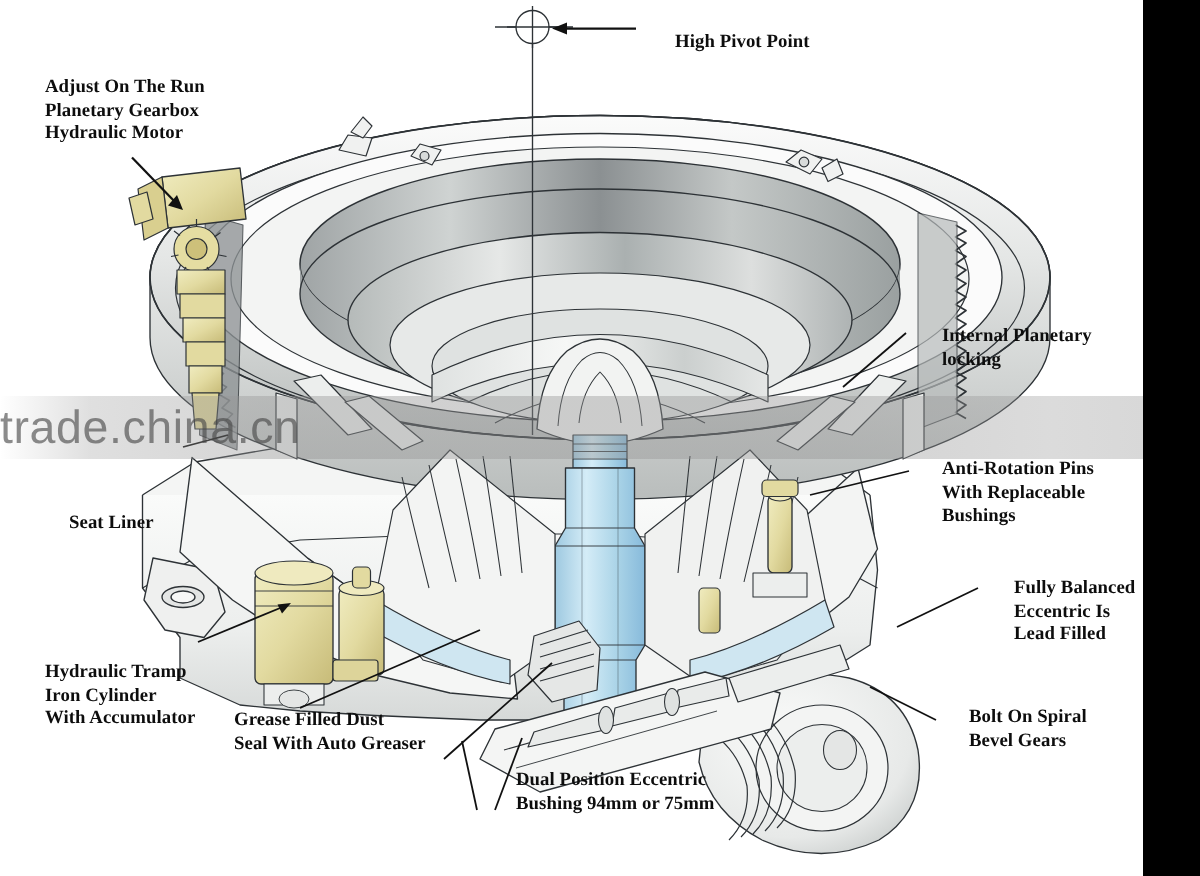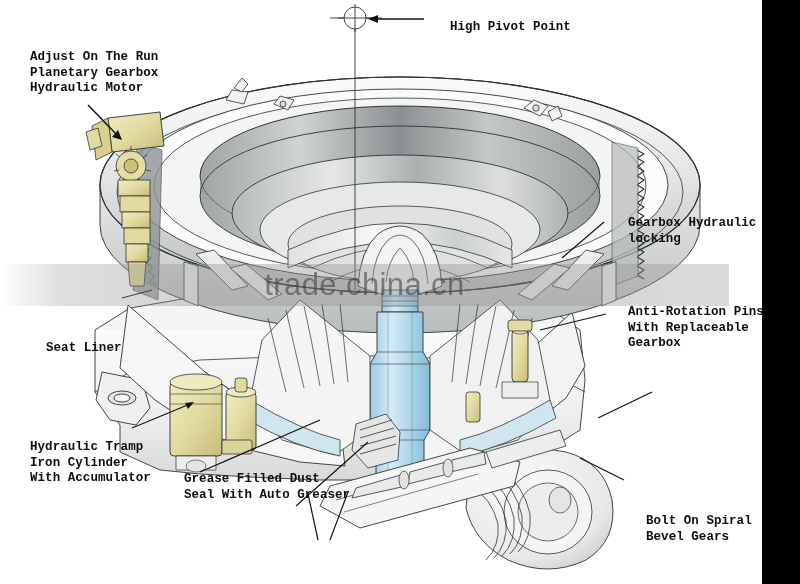--- a/index.html
+++ b/index.html
@@ -20,21 +20,21 @@
   }
   #diagram-svg {
     position: absolute;
     left: 0;
     top: 0;
     width: 800px;
     height: 584px;
   }
   .callout {
     position: absolute;
-    font-family: Liberation Mono, monospace;
+    font-family: Liberation Serif, serif;
     font-weight: bold;
     font-size: 12.5px;
     line-height: 15.5px;
     color: #0d0d0d;
     letter-spacing: 0.05px;
     white-space: pre-line;
     pointer-events: auto;
     padding-left: 16px;
   }
   .right-black-band {
@@ -42,25 +42,25 @@
     left: 762px;
     top: 0;
     width: 38px;
     height: 584px;
     background: #000000;
   }
   .watermark {
     position: absolute;
     left: 0;
     top: 264px;
-    width: 729px;
+    width: 800px;
     height: 42px;
     display: flex;
     align-items: center;
-    justify-content: center;
+    justify-content: flex-start;
     background: linear-gradient(to right,
         rgba(255,255,255,0.0) 0px,
         rgba(150,150,150,0.30) 60px,
         rgba(150,150,150,0.42) 200px,
         rgba(150,150,150,0.42) 560px,
         rgba(150,150,150,0.34) 700px,
         rgba(120,120,120,0.30) 800px);
     pointer-events: none;
   }
   .watermark span {
@@ -390,41 +390,46 @@
 
     </g>
   </svg>
 
   <div class="callout" style="left:14px; top:50px;">Adjust On The Run
 Planetary Gearbox
 Hydraulic Motor</div>
 
   <div class="callout" style="left:434px; top:20px;">High Pivot Point</div>
 
-  <div class="callout" style="left:612px; top:216px;">Gearbox Hydraulic
+  <div class="callout" style="left:612px; top:216px;">Internal Planetary
 locking</div>
 
   <div class="callout" style="left:30px; top:301px;margin-top:40px;">Seat Liner</div>
 
   <div class="callout" style="left:612px; top:305px;">Anti-Rotation Pins
 With Replaceable
-Gearbox</div>
-
-
-  <div class="callout" style="left:630px; top:470px;margin-top:44px;">Bolt On Spiral
+Bushings</div>
+
+  <div class="callout" style="left:660px; top:384px;">Fully Balanced
+Eccentric Is
+Lead Filled</div>
+
+  <div class="callout" style="left:630px; top:470px;">Bolt On Spiral
 Bevel Gears</div>
 
   <div class="callout" style="left:14px; top:440px;">Hydraulic Tramp
 Iron Cylinder
 With Accumulator</div>
 
-  <div class="callout" style="left:140px; top:472px;margin-left:28px;">Grease Filled Dust
+  <div class="callout" style="left:140px; top:472px;">Grease Filled Dust
 Seal With Auto Greaser</div>
 
 
+  <div class="callout" style="left:328px; top:512px;">Dual Position Eccentric
+Bushing 94mm or 75mm</div>
 
   <div class="watermark">
     <span>trade.china.cn</span>
   </div>
 
   <div class="right-black-band"></div>
 
 </div>
 
 </body></html>

